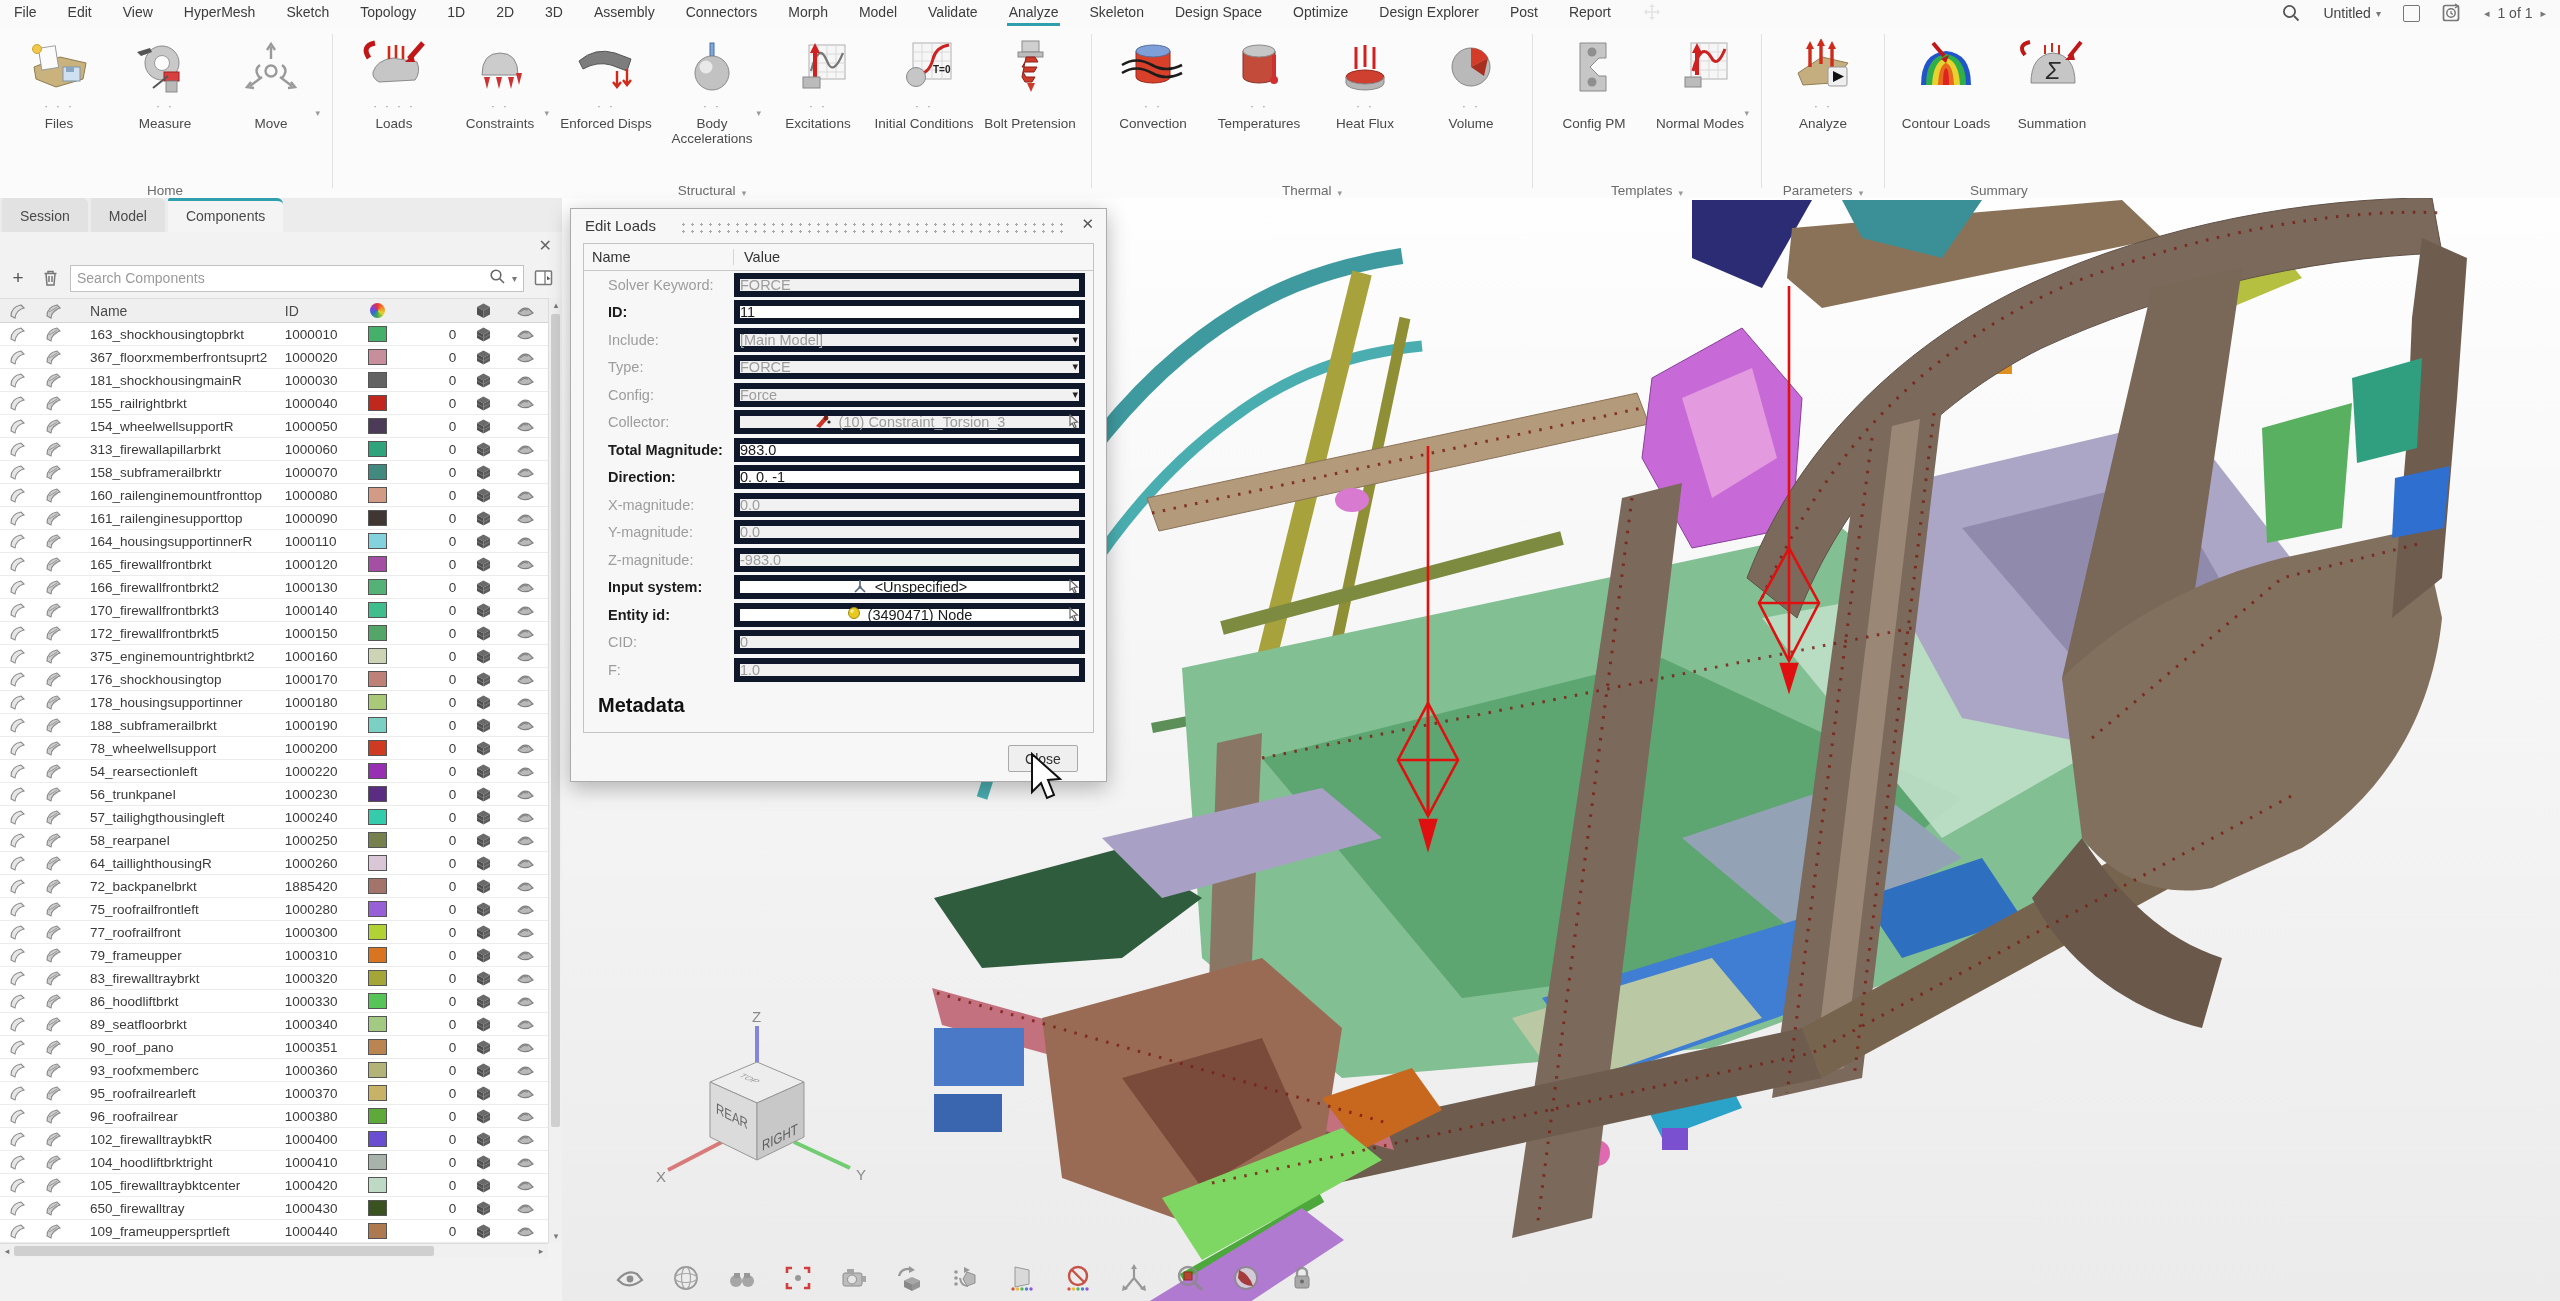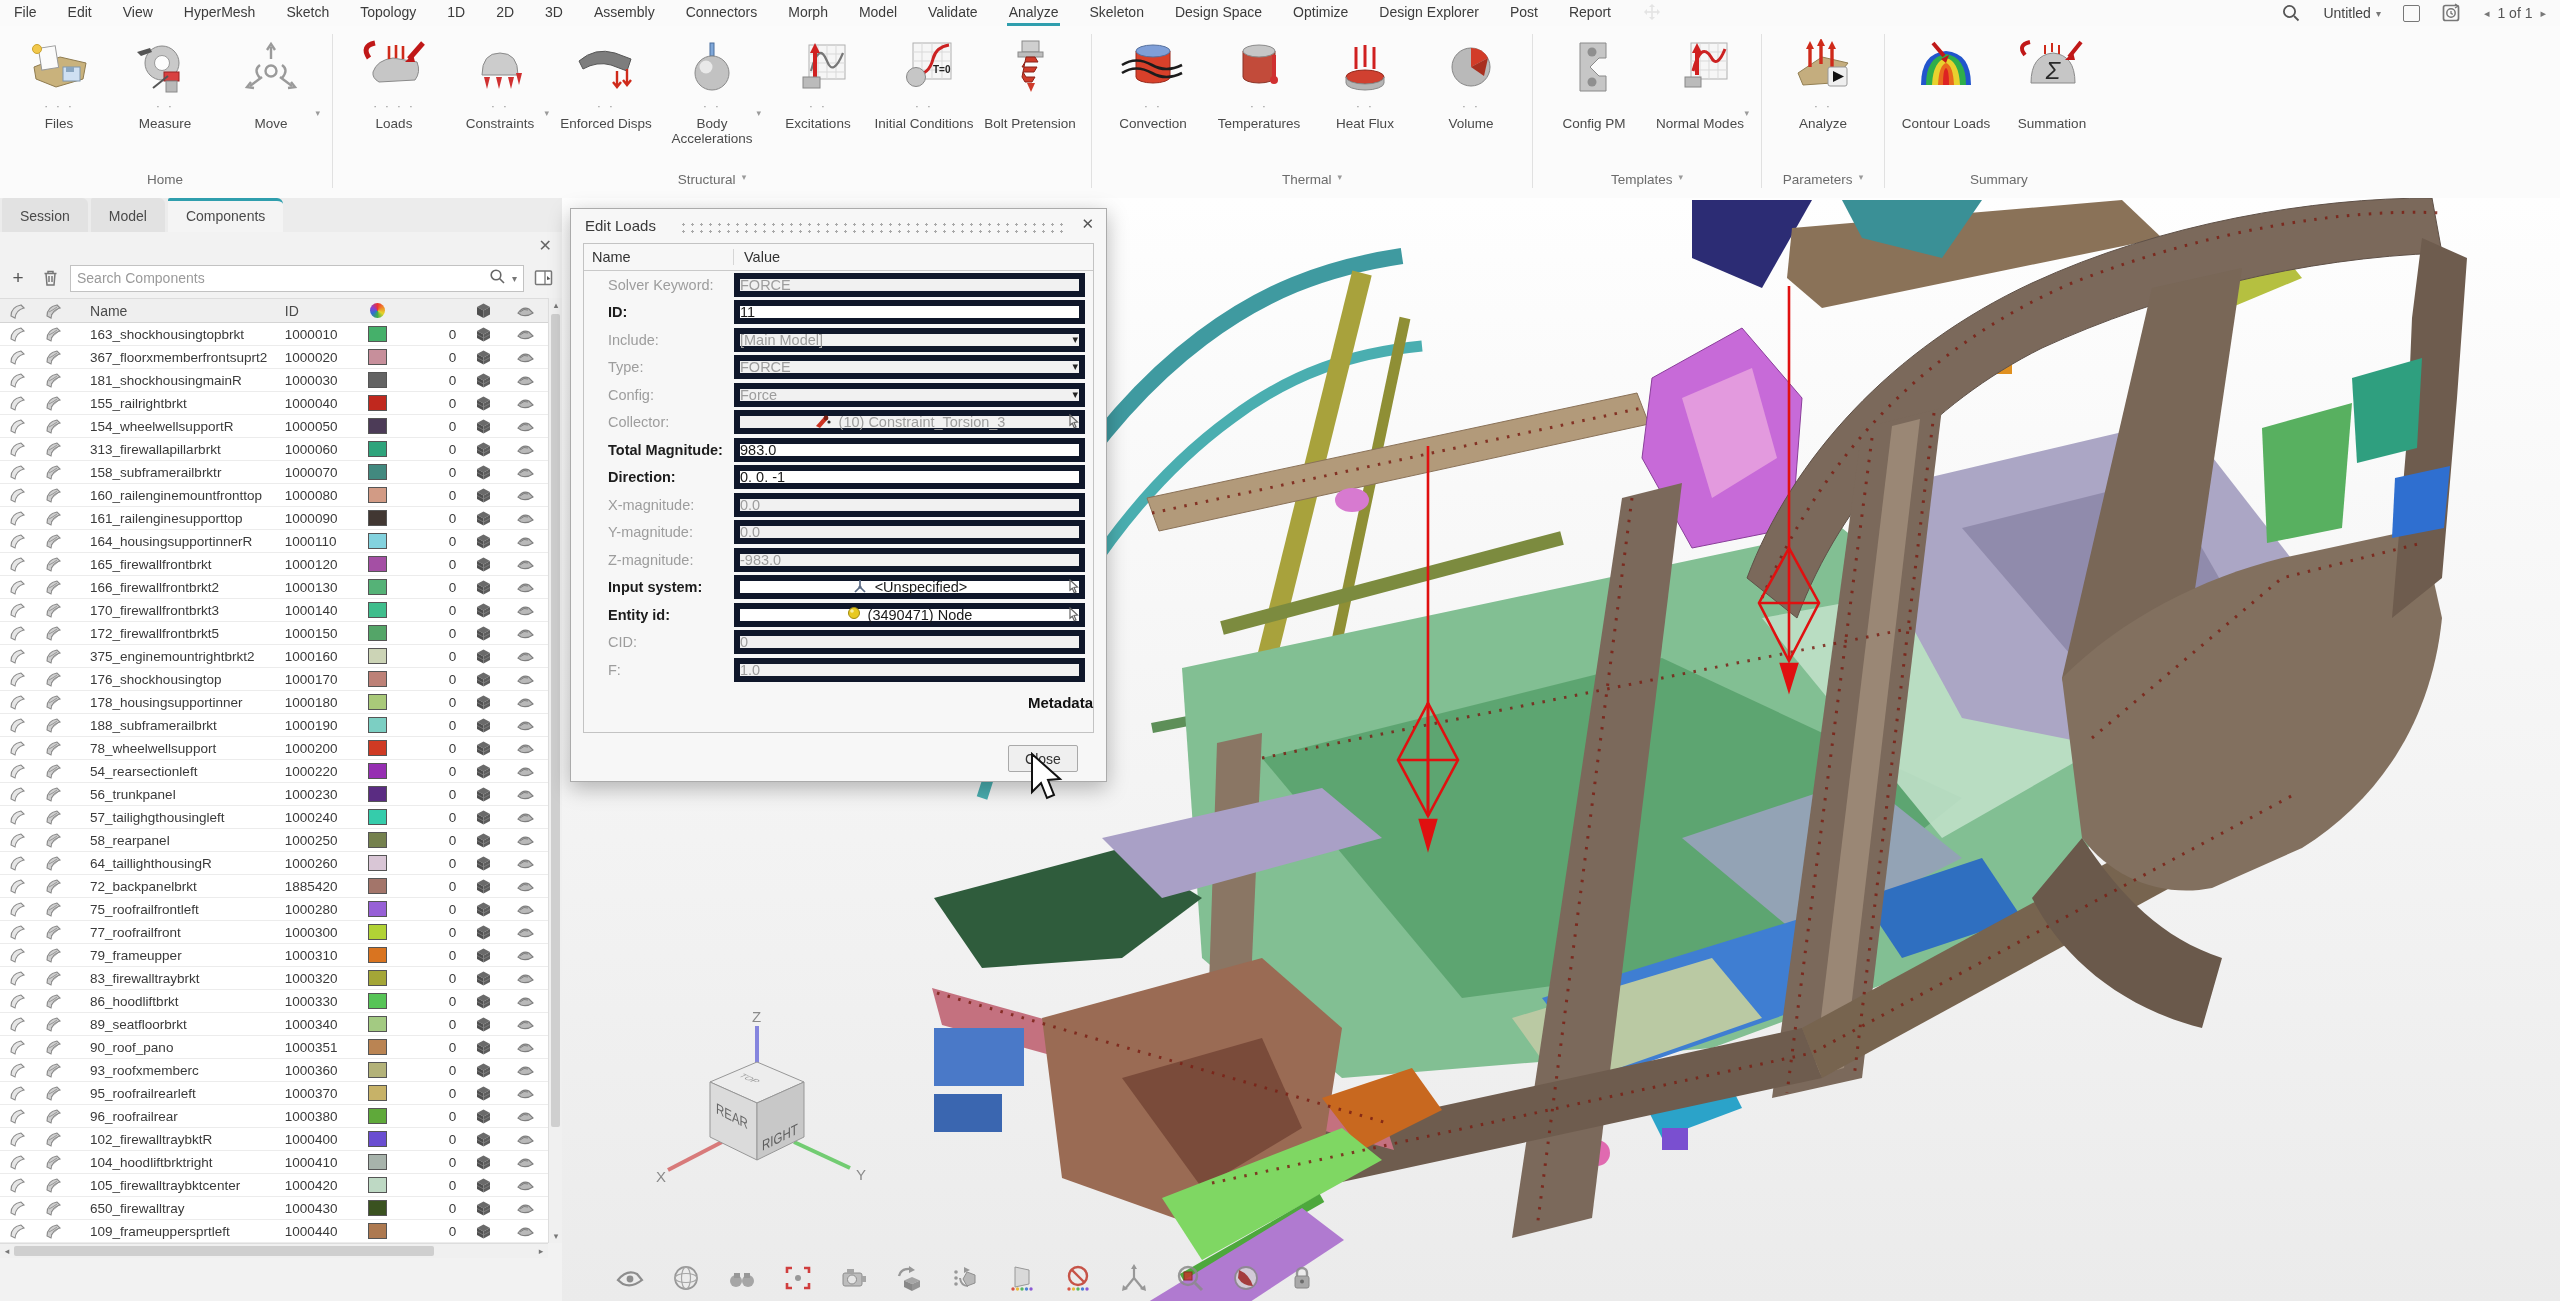--- a/index.html
+++ b/index.html
@@ -19,21 +19,21 @@
   .tri { font-size:11px; color:#777; }
   
   .ribbon { position:absolute; left:0; top:26px; width:2560px; height:172px; background:#fbfbfb; display:flex; }
   .rgroup { display:flex; flex-direction:column; padding:4px 6px 0 6px; }
   .rtools { display:flex; flex:1; }
   .rtool { width:106px; display:flex; flex-direction:column; align-items:center; padding-top:6px; position:relative; cursor:default; }
   .rtool .icon { height:66px; display:flex; align-items:center; justify-content:center; }
   .rtool .dots { height:12px; font-size:13px; letter-spacing:2px; color:#9a9a9a; line-height:8px; }
   .rtool .rlabel { font-size:13.5px; color:#4a4a4a; text-align:center; line-height:15px; margin-top:2px; }
   .rtool .corner { position:absolute; right:4px; top:78px; font-size:9px; color:#9a9a9a; }
-  .glabel { height:26px; text-align:center; font-size:13.5px; color:#6b6b6b; display:flex; align-items:flex-start; justify-content:center; gap:6px; }
+  .glabel { height:26px; text-align:center; font-size:13.5px; color:#6b6b6b; display:flex; align-items:flex-end; justify-content:center; gap:6px; }
   .glabel .garrow { font-size:9px; color:#9a9a9a; }
   .gsep { width:1px; background:#e1e1e1; margin:8px 2px 10px 2px; }
   
   .tabstrip { position:absolute; left:0; top:198px; width:562px; height:34px; background:#ececec; display:flex; align-items:flex-end; padding-left:2px; }
   .tab { padding:7px 18px 8px 18px; font-size:14px; color:#4a4a4a; background:#e2e2e2; border-top:3px solid transparent; margin-right:3px; border-radius:2px 6px 0 0; }
   .tab.active { background:#f4f4f4; border-top-color:#2f9ead; }
   .panel { position:absolute; left:0; top:232px; width:562px; height:1069px; background:#f2f2f2; }
   .panel-x { position:absolute; right:10px; top:4px; font-size:16px; color:#666; cursor:default; }
   .ptoolbar { position:absolute; left:6px; right:6px; top:28px; height:36px; display:flex; align-items:center; gap:8px; }
   .pbtn { width:24px; height:24px; display:flex; align-items:center; justify-content:center; font-size:19px; color:#555; }
@@ -79,21 +79,21 @@
   .flabel { width:150px; padding-left:24px; font-size:14.5px; white-space:nowrap; }
   .flabel.en { color:#1c1c1c; font-weight:bold; }
   .flabel.dis { color:#9d9d9d; }
   .fval { flex:1; margin-right:8px; position:relative; height:24px; }
   .finput { height:24px; border:6px solid #0f172a; background:#fff; font-size:14.5px; color:#1a1a1a;
     display:flex; align-items:center; padding:0 0; }
   .finput.dis { background:#f1f1f1; color:#9d9d9d; }
   .finput.center { justify-content:center; gap:7px; }
   .fsel { position:absolute; right:7px; top:5px; font-size:11px; color:#222; }
   .fpick { position:absolute; right:5px; top:4px; }
-  .meta { padding:10px 0 0 14px; font-size:15px; font-weight:bold; color:#111;text-align:right; }
+  .meta { padding:10px 0 0 14px; font-size:20px; font-weight:bold; color:#111; }
   .closebtn { position:absolute; right:28px; bottom:9px; width:70px; height:27px; background:#efefef;
     border:1px solid #a9a9a9; border-radius:2px; font-size:14px; color:#333;
     display:flex; align-items:center; justify-content:center; }
   .cursor { position:absolute; left:1029px; top:752px; z-index:60; }
   .dotline { fill:none; stroke:#7a2015; stroke-width:3; stroke-dasharray:2.5 8.5; opacity:.85; }
 </style>
 </head>
 <body>
 
 <div class="menubar" id="menubar">

